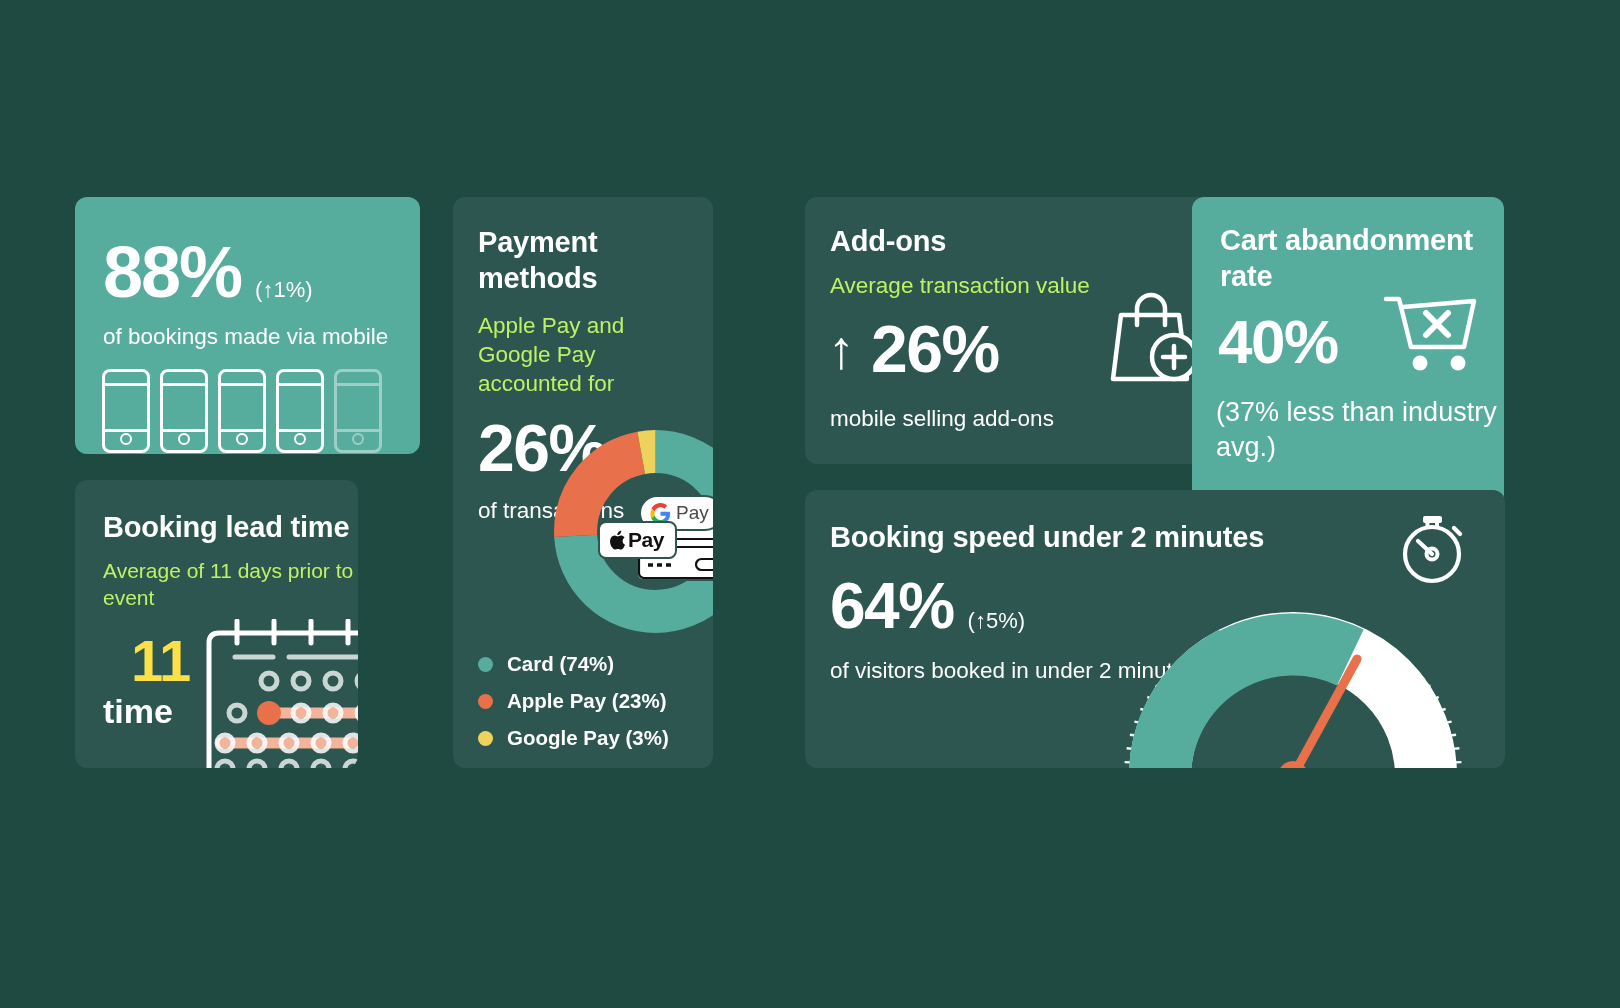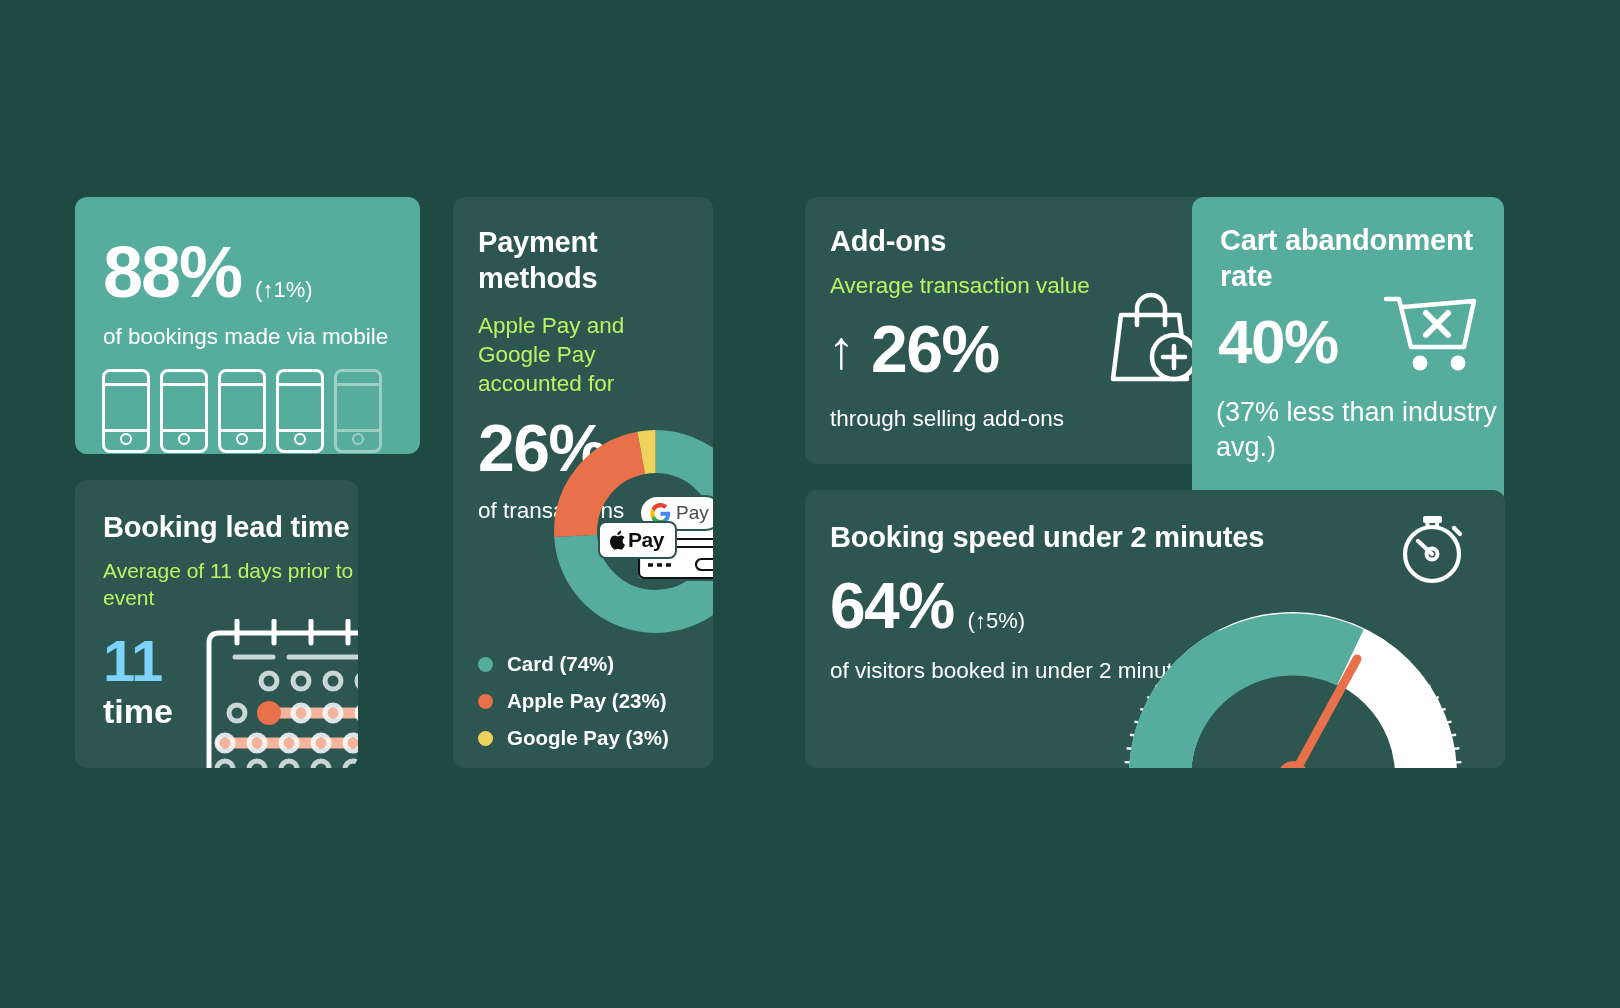--- a/index.html
+++ b/index.html
@@ -82,21 +82,21 @@
     position: absolute; left: 0; right: 0; bottom: 18px;
     border-top: 3.2px solid #ffffff;
   }
   .phone.faded { opacity: 0.42; }
 
   
   #card-lead { left: 75px; top: 480px; width: 283px; height: 288px; }
   #card-lead .title { padding: 30px 0 0 28px; }
   #card-lead .subtitle { padding: 11px 0 0 28px; font-size: 21px; }
   #card-lead .days-wrap { position: absolute; left: 28px; top: 152px; }
-  #card-lead .days-num { color:#7dd3fc; font-size: 58px; font-weight: bold; line-height: 1; letter-spacing:-1px;}
+  #card-lead .days-num { color:#fde047; font-size: 58px; font-weight: bold; line-height: 1; letter-spacing:-1px;margin-left:28px;}
   #card-lead .days-lbl { color:#fff; font-size: 34px; font-weight: bold; line-height: 1.25; }
   #calendar { position: absolute; left: 130px; top: 139px; }
 
   
   #card-pay { left: 453px; top: 197px; width: 260px; height: 571px; }
   #card-pay .title { padding: 28px 0 0 25px; }
   #card-pay .subtitle { padding: 14px 25px 0 25px; }
   #card-pay .bignum { padding: 16px 0 0 25px; }
   #card-pay .caption { padding: 15px 0 0 25px; }
   #donut { position: absolute; left: 100px; top: 232px; }
@@ -316,21 +316,21 @@
     </div>
   </div>
 
   <div class="card dark" id="card-addons">
     <div class="title">Add-ons</div>
     <div class="subtitle">Average transaction value</div>
     <div class="row">
       <span class="arrow">↑</span>
       <span class="bignum">26%</span>
     </div>
-    <div class="caption">through selling add-ons</div>
+    <div class="caption">mobile selling add-ons</div>
 
     <svg id="bagicon" width="90" height="100" viewBox="0 0 90 100">
       <path d="M14 28 L72 28 L80 92 L6 92 Z" fill="none" stroke="#ffffff" stroke-width="4.5" stroke-linejoin="round"></path>
       <path d="M30 38 L30 22 A 14 14 0 0 1 58 22 L58 38" fill="none" stroke="#ffffff" stroke-width="4.5" stroke-linecap="round"></path>
       <circle cx="67" cy="70" r="22" fill="#2c564f" stroke="#ffffff" stroke-width="4.5"></circle>
       <line x1="67" y1="59" x2="67" y2="81" stroke="#ffffff" stroke-width="4.5" stroke-linecap="round"></line>
       <line x1="56" y1="70" x2="78" y2="70" stroke="#ffffff" stroke-width="4.5" stroke-linecap="round"></line>
     </svg>
   </div>
 

